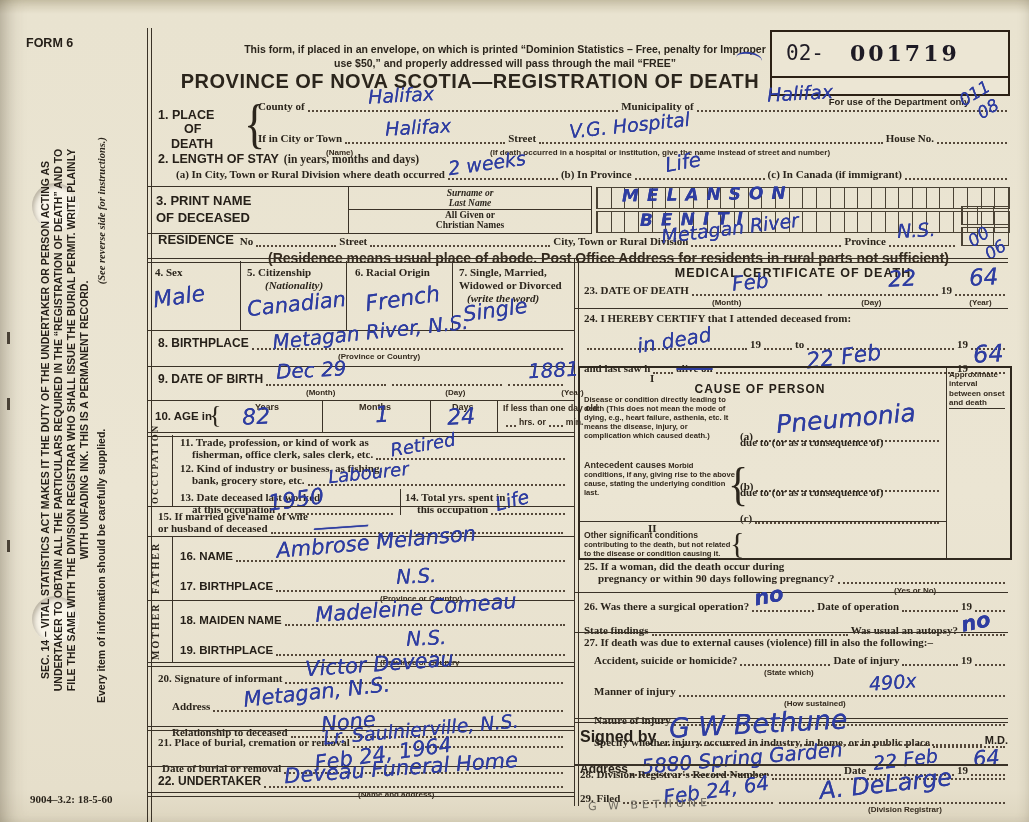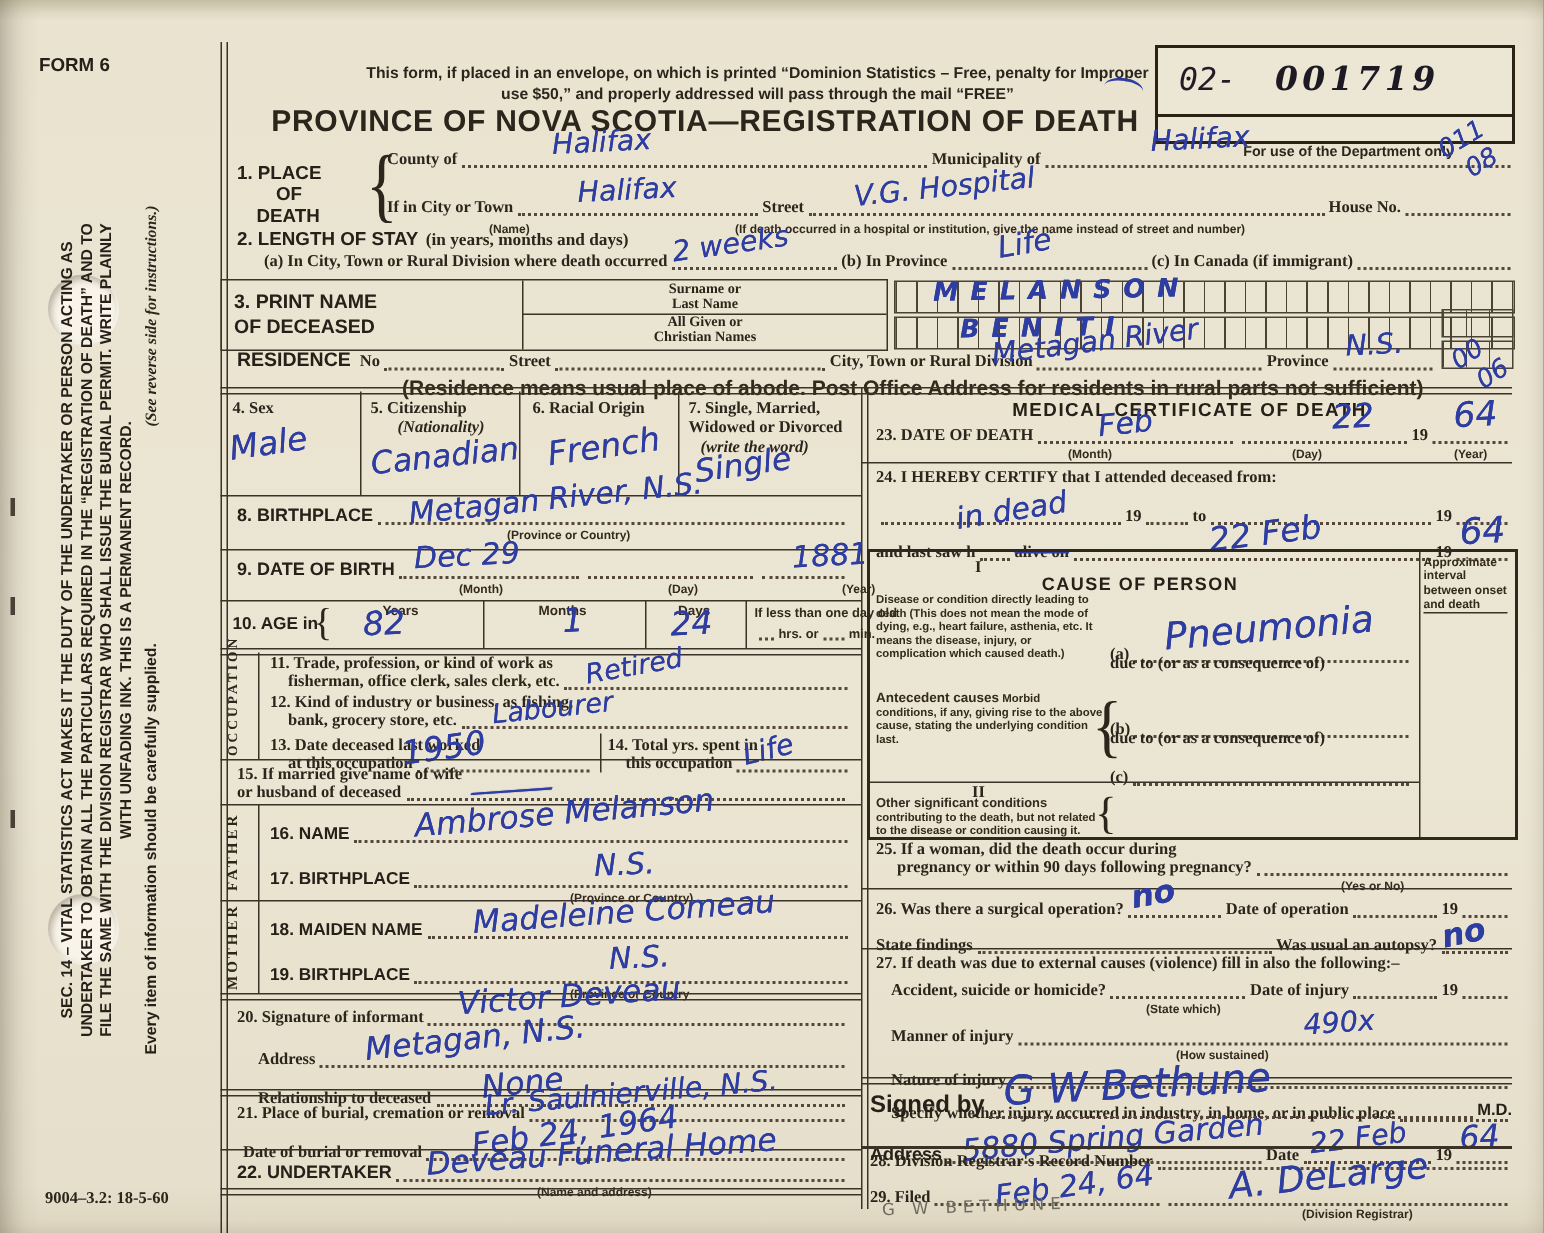--- a/index.html
+++ b/index.html
@@ -61,21 +61,21 @@
 
   <div class="dblV" style="left:147px;top:28px;height:794px;"></div>
 
   <div class="abs sans b" style="left:205px;top:42px;width:600px;text-align:center;font-size:10.5px;line-height:1.35;">
     <div>This form, if placed in an envelope, on which is printed “Dominion Statistics – Free, penalty for Improper</div>
     <div>use $50,” and properly addressed will pass through the mail “FREE”</div>
   </div>
   <div class="abs sans b" style="left:160px;top:70px;width:620px;text-align:center;font-size:20px;letter-spacing:.5px;">PROVINCE OF NOVA SCOTIA—REGISTRATION OF DEATH</div>
 
   <div class="abs" style="left:770px;top:30px;width:236px;height:62px;border:2.5px solid #2c2115;background:#ece6d4;">
-    <div class="row" style="height:42px;align-items:center;padding-left:14px;font-style:italic;">
+    <div class="row" style="height:42px;align-items:center;padding-left:14px;">
       <span style="font-family:'DejaVu Sans Mono',monospace;font-size:21px;color:#201c25;">02-</span>
       <span style="font-family:'DejaVu Serif',serif;font-weight:bold;font-size:22px;letter-spacing:3px;margin-left:26px;color:#1d1a24;">001719</span>
     </div>
     <div class="lnH" style="left:0;top:44px;width:100%;background:#2c2115;height:1.5px;"></div>
   </div>
   <div class="abs sans b" style="left:792px;top:96px;width:214px;text-align:center;font-size:9.5px;">For use of the Department only</div>
   <div class="abs" style="left:736px;top:52px;width:26px;height:12px;border-top:2.5px solid #2e3da1;border-radius:50% 50% 0 0;transform:rotate(8deg);"></div>
 
   <div class="abs" style="left:158px;top:100px;width:852px;">
     <div class="abs lb" style="left:0;top:8px;line-height:1.15;font-size:12.5px;">
@@ -133,21 +133,21 @@
     </div>
   </div>
 
   <div class="abs" style="left:147px;top:186px;width:443px;height:46px;border:1.5px solid #3a3227;">
     <div class="abs lb" style="left:8px;top:6px;font-size:13px;line-height:1.3;">
       <div>3. PRINT NAME</div>
       <div>OF DECEASED</div>
     </div>
     <div class="lnV" style="left:200px;top:0;height:46px;"></div>
     <div class="lnH" style="left:200px;top:22px;width:243px;"></div>
-    <div class="abs sb" style="left:206px;top:1px;width:232px;text-align:center;font-size:9.5px;line-height:1.1;">
+    <div class="abs sb" style="left:206px;top:1px;width:232px;text-align:center;font-size:9.5px;line-height:1.1;font-style:italic;">
       <div>Surname or</div>
       <div>Last Name</div>
     </div>
     <div class="abs sb" style="left:206px;top:23px;width:232px;text-align:center;font-size:9.5px;line-height:1.1;">
       <div>All Given or</div>
       <div>Christian Names</div>
     </div>
   </div>
   <div class="cells" style="left:596px;top:187px;width:412px;height:20px;"></div>
   <div class="cells" style="left:596px;top:211px;width:412px;height:20px;"></div>

